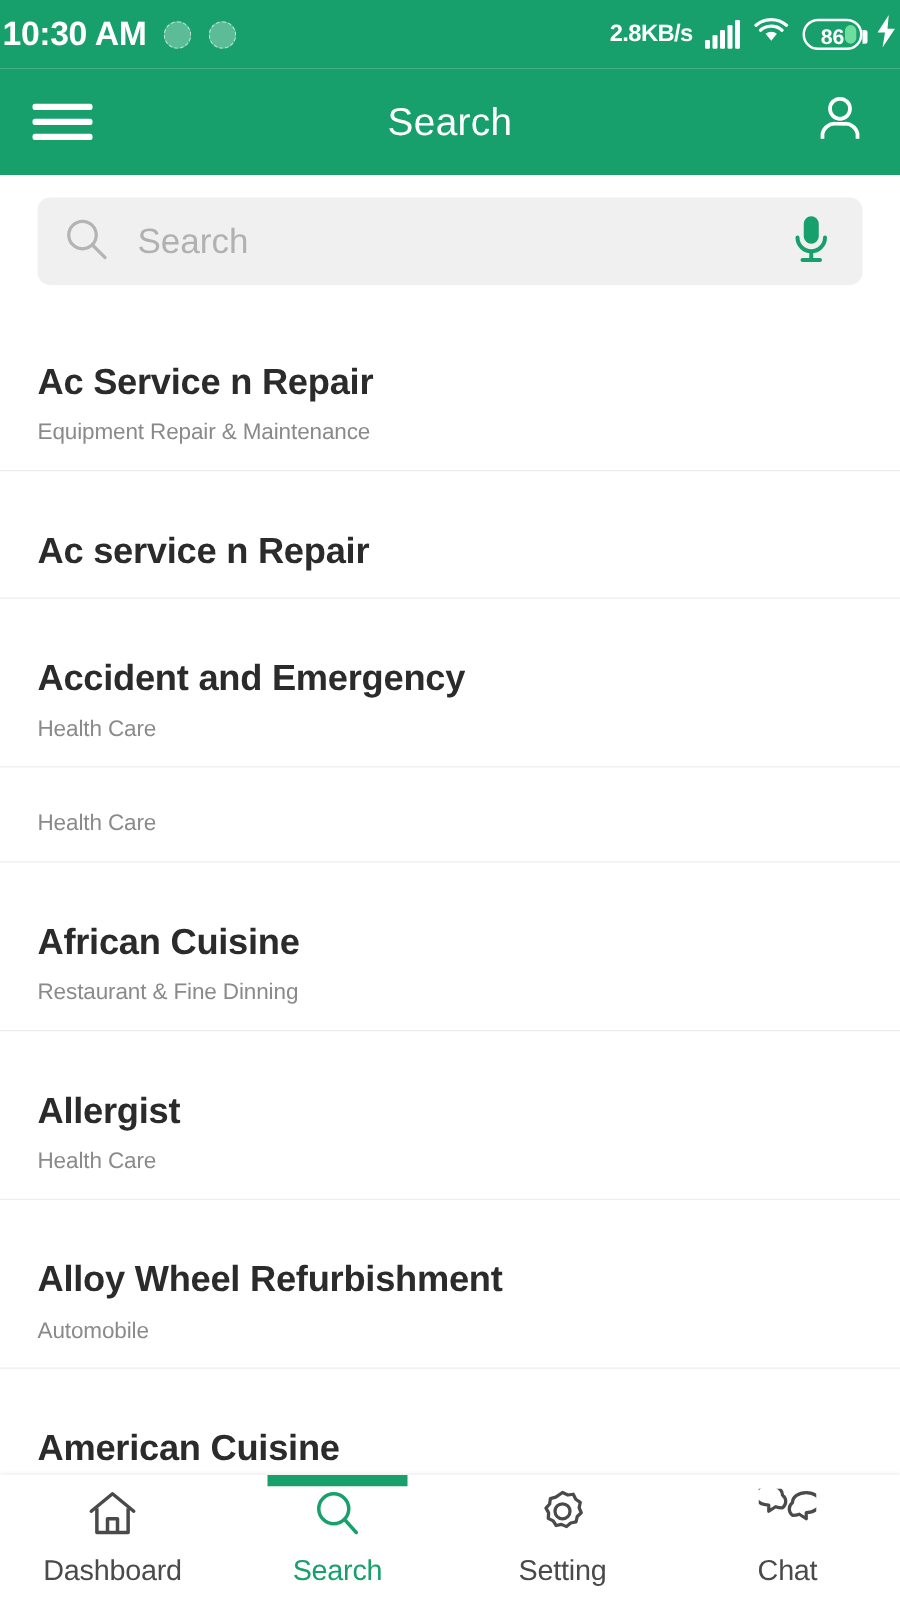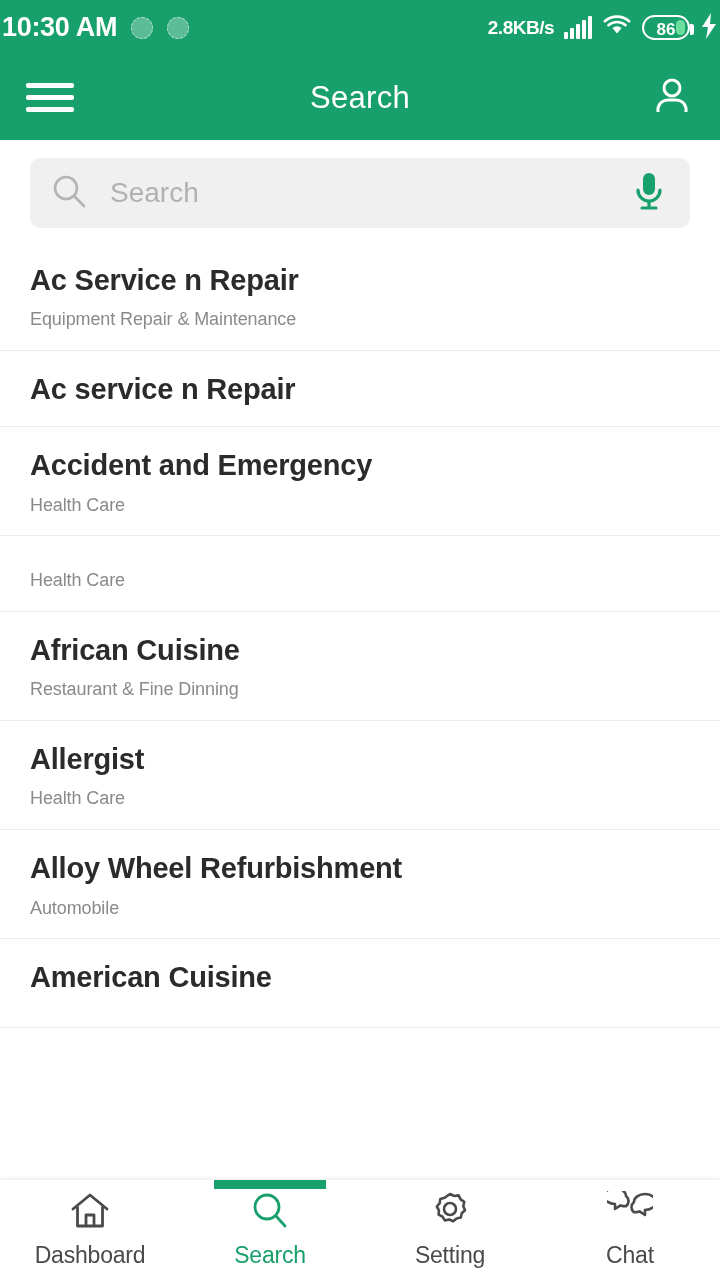--- a/index.html
+++ b/index.html
@@ -79,21 +79,21 @@
     font-size:28px; color:#3a3a3a;
   }
   .search-input::placeholder { color:#b1b1b1; }
   .mic-btn { flex:0 0 auto; background:none; border:none; cursor:pointer; padding:0 4px; }
 
   
   .list { background:#fff; }
   .list-item { padding:22px 30px 20px 30px; border-bottom:1px solid #ededed; cursor:pointer; }
   .li-title {
     font-size:29px; font-weight:bold; color:#2b2b2b;
-    letter-spacing:-0.2px; line-height:1.15;
+    letter-spacing:-0.2px; line-height:1.15;margin-top:26px;
   }
   .li-sub {
     font-size:18px; color:#8a8a8a; margin-top:12px;
     letter-spacing:-0.1px; line-height:1.15;
   }
 
   
   .bottomnav {
     position:absolute; left:0; right:0; bottom:0; height:100px;
     background:#fff; display:flex; align-items:stretch;

